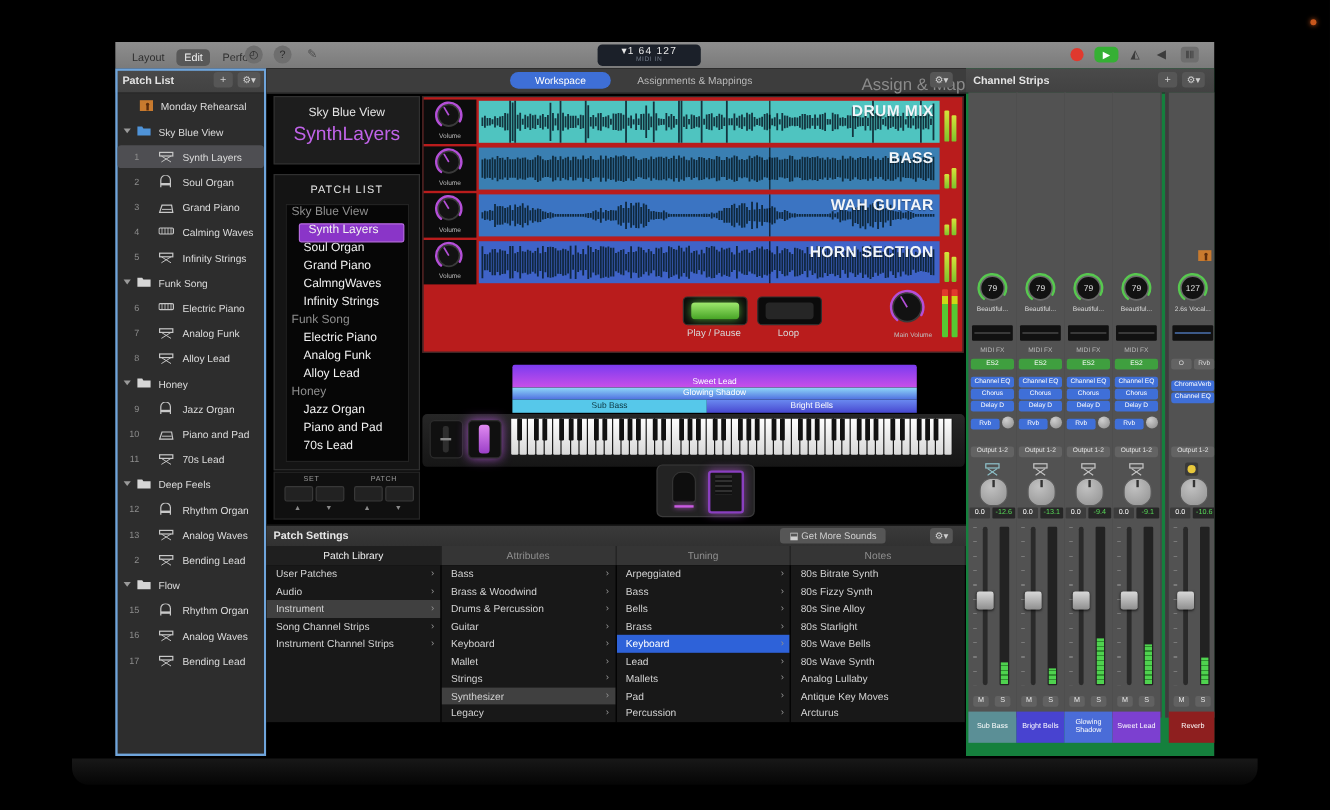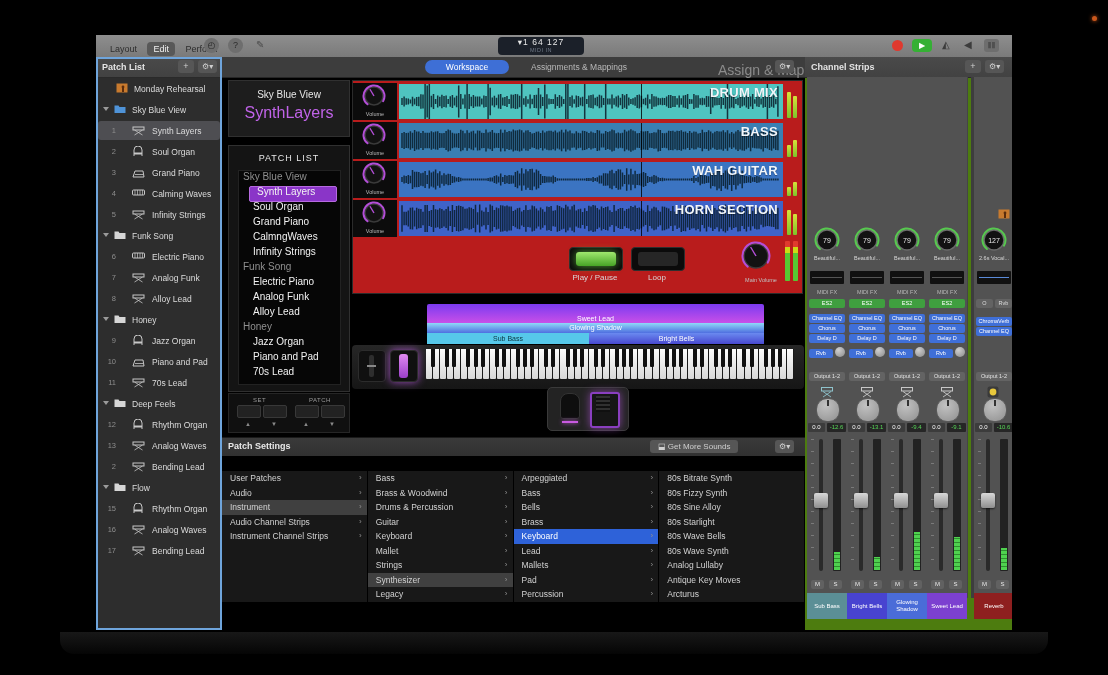--- a/index.html
+++ b/index.html
@@ -86,21 +86,21 @@
   .ps-tab{flex:1;font-size:8.5px;text-align:center;line-height:16px;color:#8f8f8f;border-right:1px solid #222;}
   .ps-tab.active{background:#1f1f1f;color:#f0f0f0;}
   .ps-cols{left:0;top:414px;width:583px;height:131px;background:#181818;display:flex;}
   .ps-col{flex:1;border-right:1px solid #000;position:relative;overflow:hidden;}
   .ps-row{position:relative;height:14.5px;font-size:8.5px;color:#d2d2d2;line-height:14.5px;padding-left:8px;}
   .ps-row .chv{position:absolute;right:5px;top:0;color:#8f8f8f;font-size:8px;}
   .ps-row.selgray{background:#404040;}
   .ps-row.selblue{background:#2e62d9;color:#fff;}
   .ps-black{left:0;top:545px;width:583px;height:28px;background:#000;}
   
-  .right{left:709px;top:22px;width:207px;height:573px;background:#4d7c0f;}
+  .right{left:709px;top:22px;width:207px;height:573px;background:#15803d;}
   .strips{left:0;top:20px;width:207px;height:553px;}
   .strip{position:absolute;top:0;width:40px;height:521px;border-right:1px solid #454545;background:#525252;}
   .cs-lbl{position:absolute;width:40px;text-align:center;font-size:5.5px;color:#d8d8d8;white-space:nowrap;overflow:hidden;}
   .cs-btn{position:absolute;left:2px;width:36px;height:9px;border-radius:2px;font-size:5.5px;color:#fff;
           text-align:center;line-height:9px;overflow:hidden;}
   .cs-eqbox{position:absolute;left:3px;width:34px;height:13px;background:#111;border-radius:1px;}
   .fader{position:absolute;left:0px;width:40px;}
   .ms-btn{position:absolute;width:13px;height:9px;border-radius:2px;background:#616161;color:#e8e8e8;
           font-size:6px;text-align:center;line-height:9px;}
   .footer-tag{position:absolute;left:0;width:40px;height:26px;font-size:6px;color:#fff;text-align:center;
@@ -591,26 +591,32 @@
       <div style="position:absolute;left:42px;top:4px;width:26px;height:32px;background:#161616;border:2px solid #8a3fc0;border-radius:3px;box-shadow:0 0 8px rgba(190,90,230,0.6);">
         <div style="position:absolute;left:4px;top:2px;width:14px;height:16px;background:repeating-linear-gradient(#303030 0 2px,#101010 2px 4px);"></div>
       </div>
     </div>
 
     <div class="abs ps-head">
       <span style="position:absolute;left:6px;top:3px;font-size:9px;font-weight:bold;color:#e8e8e8;">Patch Settings</span>
       <span class="gear-btn" style="position:absolute;left:428px;top:2px;padding:0 8px;">⬓ <span>Get More Sounds</span></span>
       <span class="gear-btn" style="position:absolute;left:553px;top:2px;">⚙▾</span>
     </div>
+    <div class="abs ps-tabs" id="ps-tabs">
+        <div class="ps-tab active">Patch Library</div>
+        <div class="ps-tab">Attributes</div>
+        <div class="ps-tab">Tuning</div>
+        <div class="ps-tab">Notes</div>
+      </div>
     <div class="abs ps-cols" id="ps-cols">
         <div class="ps-col">
           <div class="ps-row"><span>User Patches</span><span class="chv">›</span></div>
           <div class="ps-row"><span>Audio</span><span class="chv">›</span></div>
           <div class="ps-row selgray"><span>Instrument</span><span class="chv">›</span></div>
-          <div class="ps-row"><span>Audio Channel Strips</span><span class="chv">›</span></div>
+          <div class="ps-row"><span>Song Channel Strips</span><span class="chv">›</span></div>
           <div class="ps-row"><span>Instrument Channel Strips</span><span class="chv">›</span></div>
         </div>
         <div class="ps-col">
           <div class="ps-row"><span>Bass</span><span class="chv">›</span></div>
           <div class="ps-row"><span>Brass &amp; Woodwind</span><span class="chv">›</span></div>
           <div class="ps-row"><span>Drums &amp; Percussion</span><span class="chv">›</span></div>
           <div class="ps-row"><span>Guitar</span><span class="chv">›</span></div>
           <div class="ps-row"><span>Keyboard</span><span class="chv">›</span></div>
           <div class="ps-row"><span>Mallet</span><span class="chv">›</span></div>
           <div class="ps-row"><span>Strings</span><span class="chv">›</span></div>

